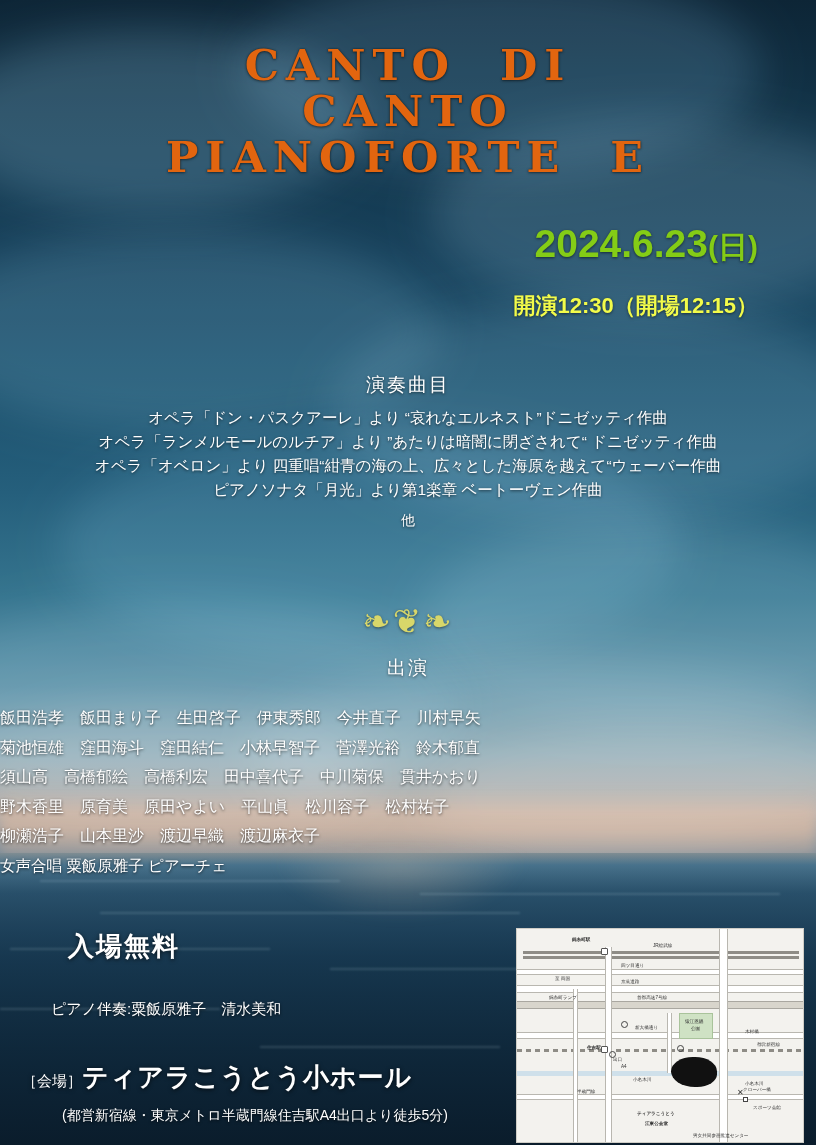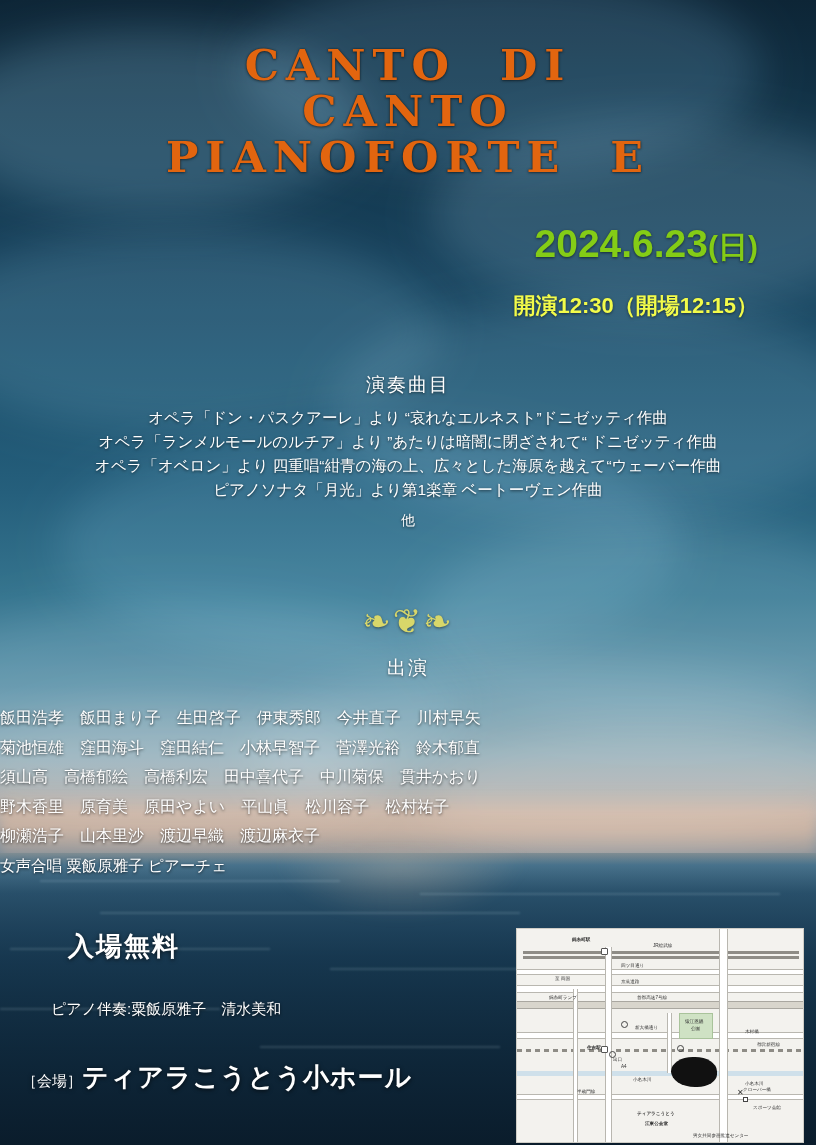--- a/index.html
+++ b/index.html
@@ -272,20 +272,21 @@
 
     <div class="free">入場無料</div>
 
     <div class="credits">
       <div>ピアノ伴奏:粟飯原雅子　清水美和</div>
     </div>
 
     <div class="venue">
       <span class="lbl">［会場］</span><span class="name">ティアラこうとう小ホール</span>
     </div>
+    <div class="access">(都営新宿線・東京メトロ半蔵門線住吉駅A4出口より徒歩5分)</div>
 
     <div class="map">
 
       <div class="rail" style="left:6px; top:22px; width:276px;"></div>
       <div class="rail" style="left:6px; top:27px; width:276px;"></div>
 
       <div class="road" style="left:0px;  top:40px; width:288px; height:6px;"></div>
       <div class="road" style="left:0px;  top:56px; width:288px; height:8px;"></div>
       <div class="hiway" style="left:0px; top:72px; width:288px; height:8px;"></div>
       <div class="road" style="left:0px;  top:103px; width:288px; height:7px;"></div>

